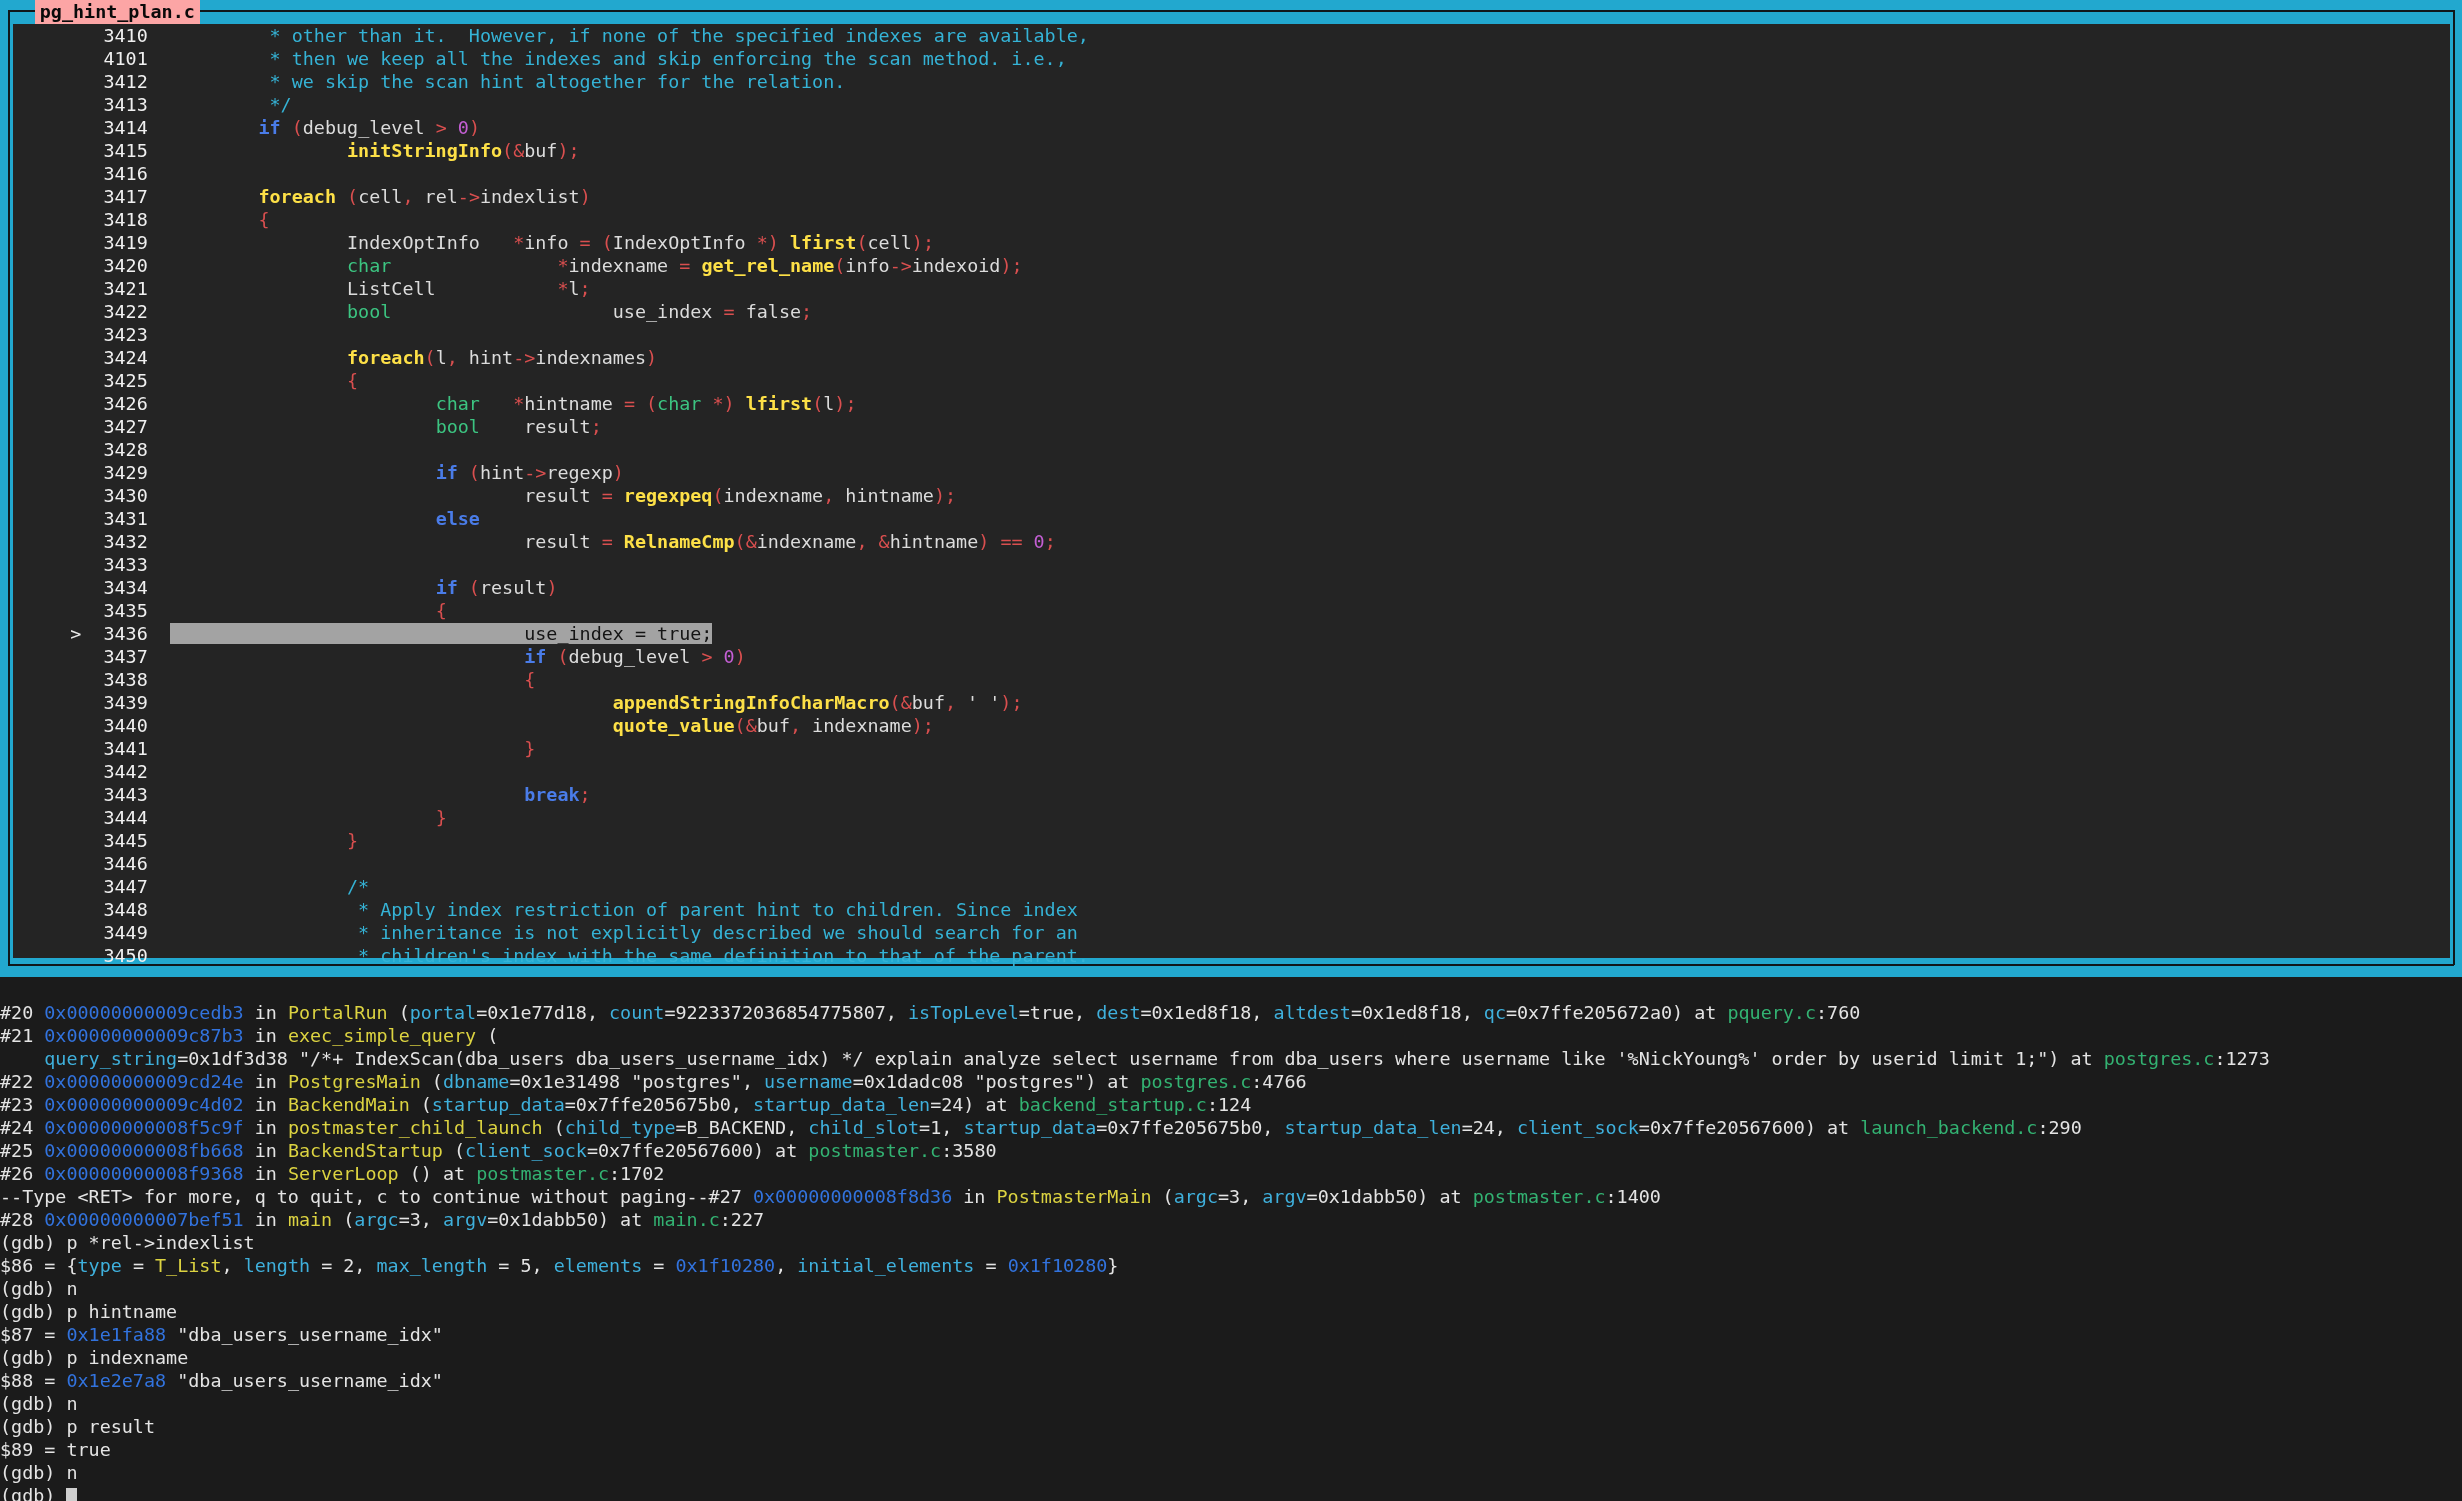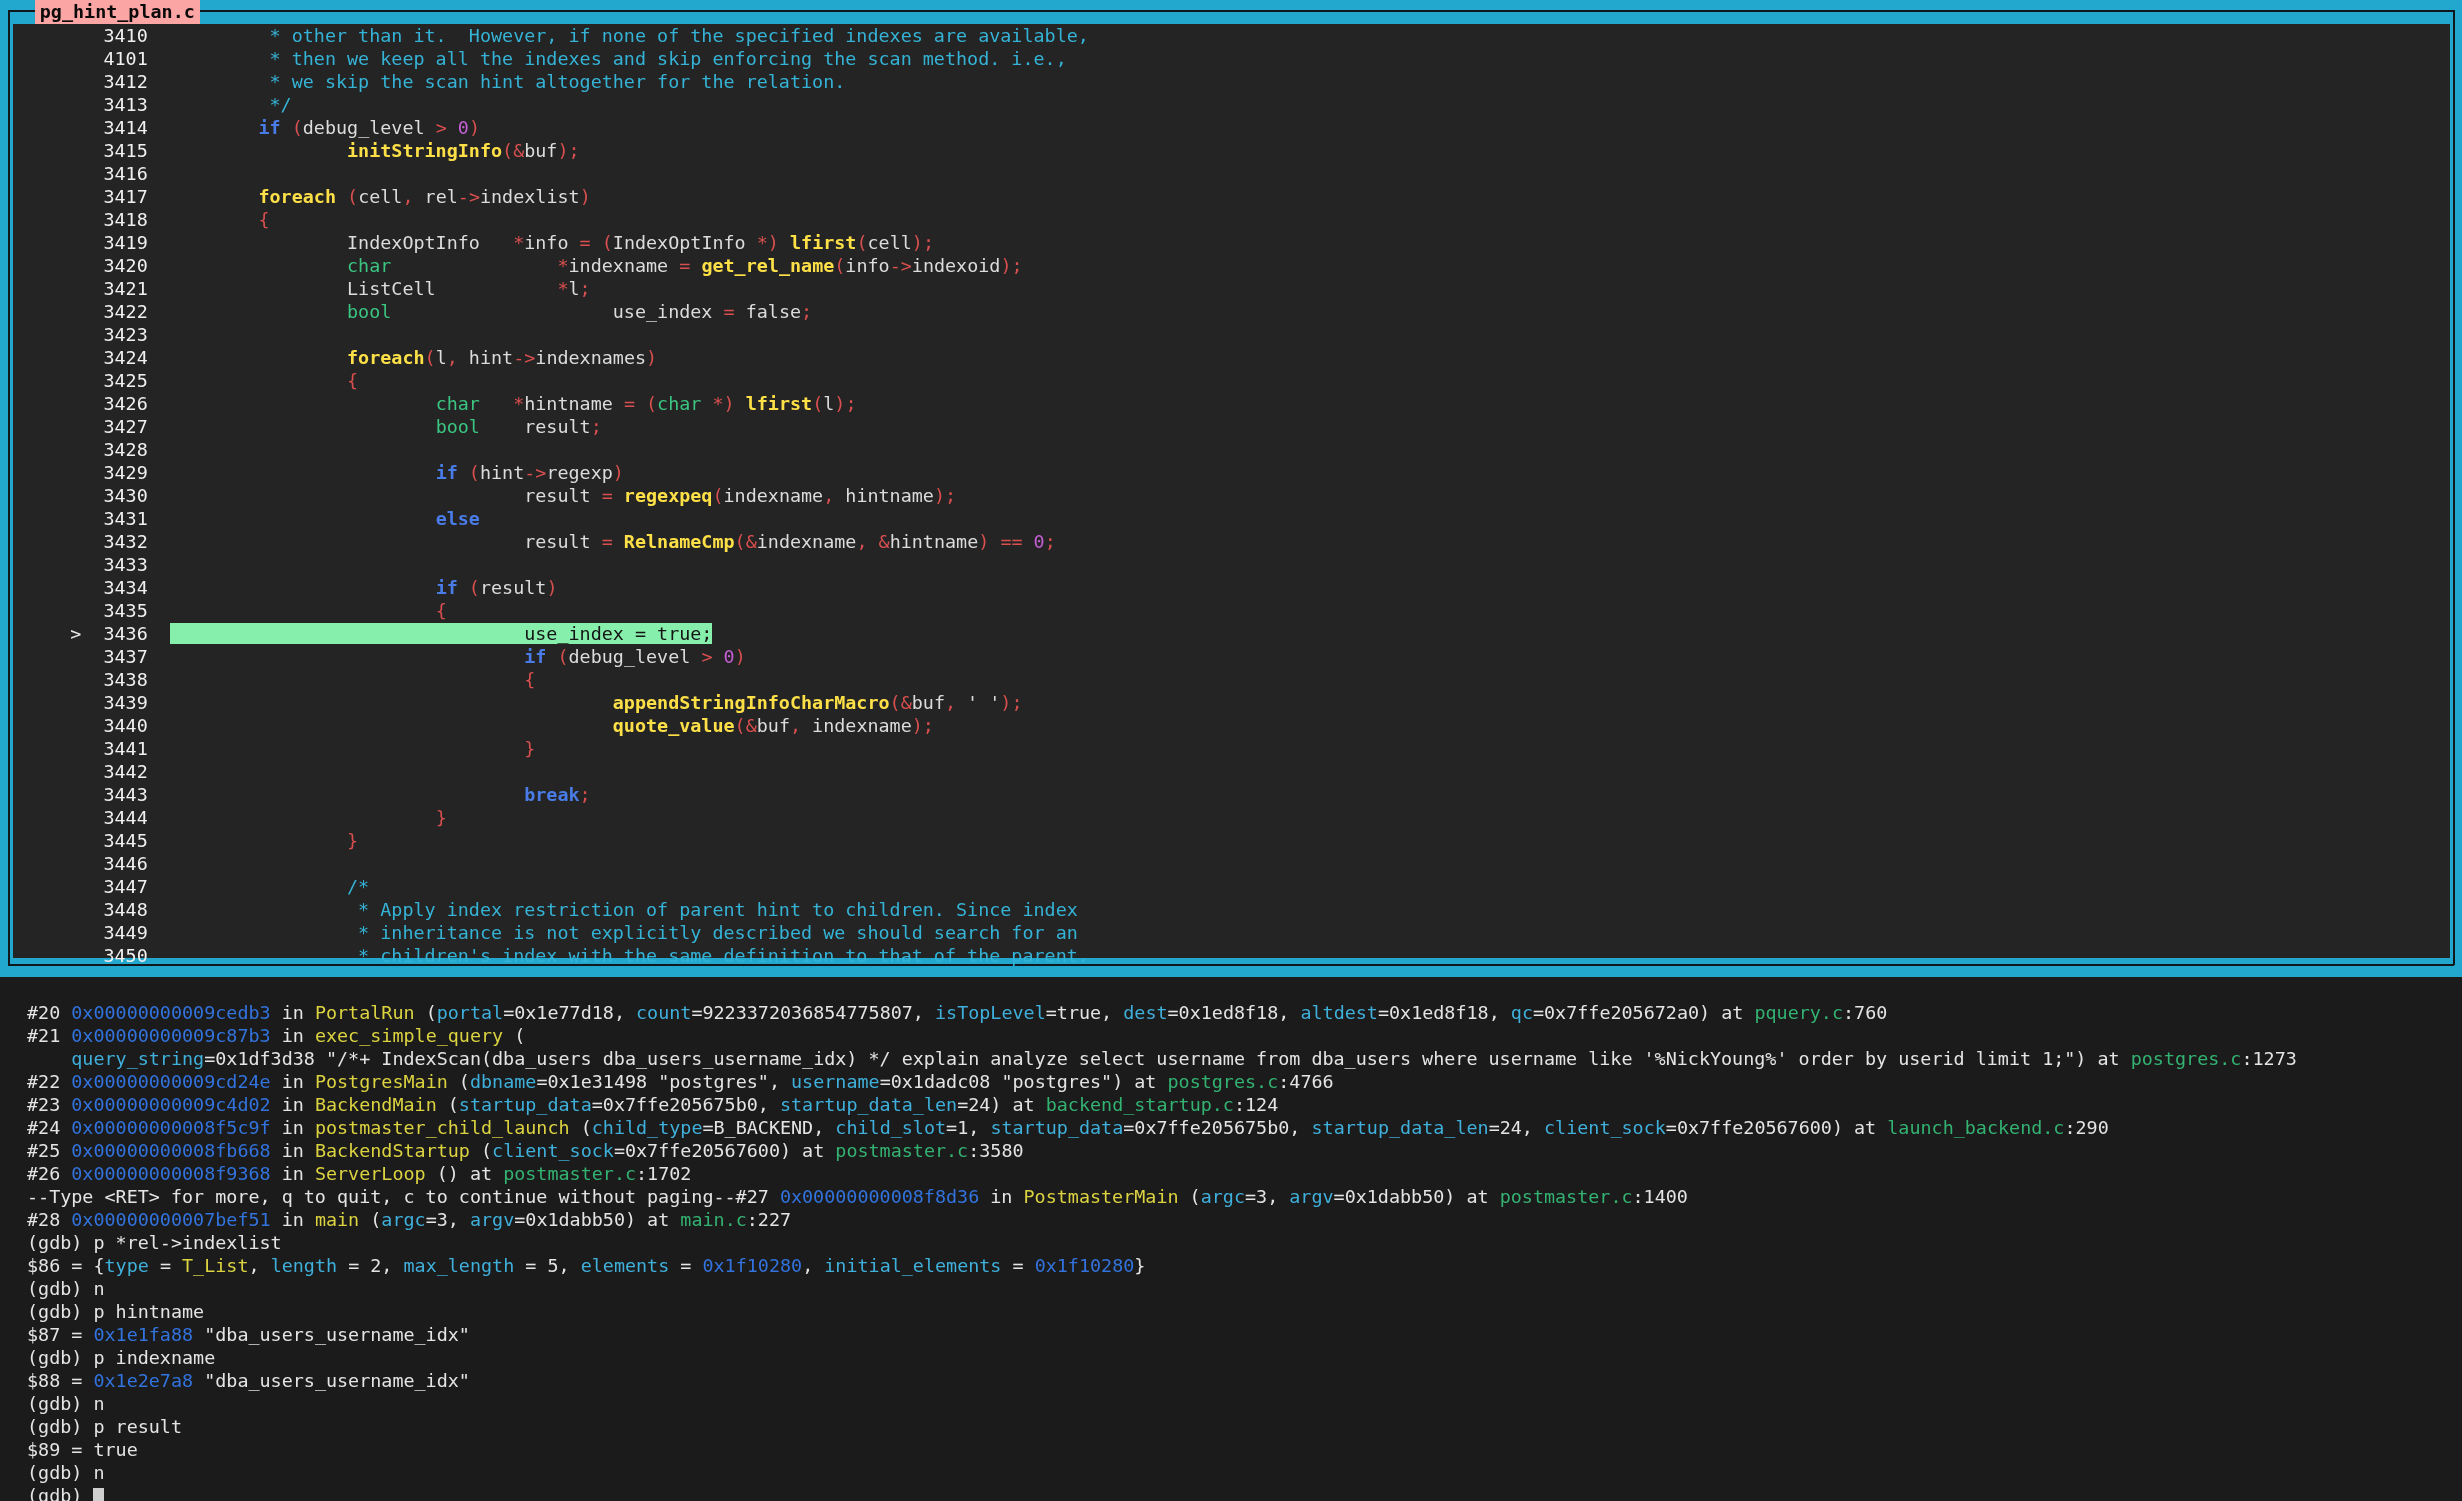--- a/index.html
+++ b/index.html
@@ -27,31 +27,31 @@
 
   .seg-pl { color:#dcdcdc; }
   .seg-num{ color:#f0f0f0; }
   .seg-mk { color:#e8e8e8; }
   .seg-cm { color:#35b3d6; }
   .seg-kw { color:#4a7ce8; font-weight:bold; }
   .seg-ty { color:#3cc481; }
   .seg-fn { color:#fde047; font-weight:bold; }
   .seg-pu { color:#d94f4f; }
   .seg-nu { color:#c45fd4; }
-  .seg-hl { background:#86efac; color:#141414; }
+  .seg-hl { background:#a3a3a3; color:#141414; }
 
   
   #status-bar { position:absolute; left:0; top:977px; width:2462px; height:24px; background:#dedede;
                 color:#141414; line-height:24px; white-space:pre; }
   #status-left { position:absolute; left:0; top:0; }
   #status-right{ position:absolute; right:11.2px; top:0; }
 
   
   #gdb-pane { position:absolute; left:0; top:1001px; width:2462px; height:500px; background:#1b1b1b; }
-  .gdb-row { white-space:pre; height:23px; line-height:23px; color:#e4e4e4;padding-left:27px; }
+  .gdb-row { white-space:pre; height:23px; line-height:23px; color:#e4e4e4; }
   .seg-w { color:#e4e4e4; }
   .seg-b { color:#3273de; }
   .seg-y { color:#dcd341; }
   .seg-c { color:#3fb0dc; }
   .seg-g { color:#33b272; }
   .cursor-block { display:inline-block; width:11px; height:19px; background:#cfcfcf; vertical-align:middle; }
 </style>
 </head>
 <body>
 

